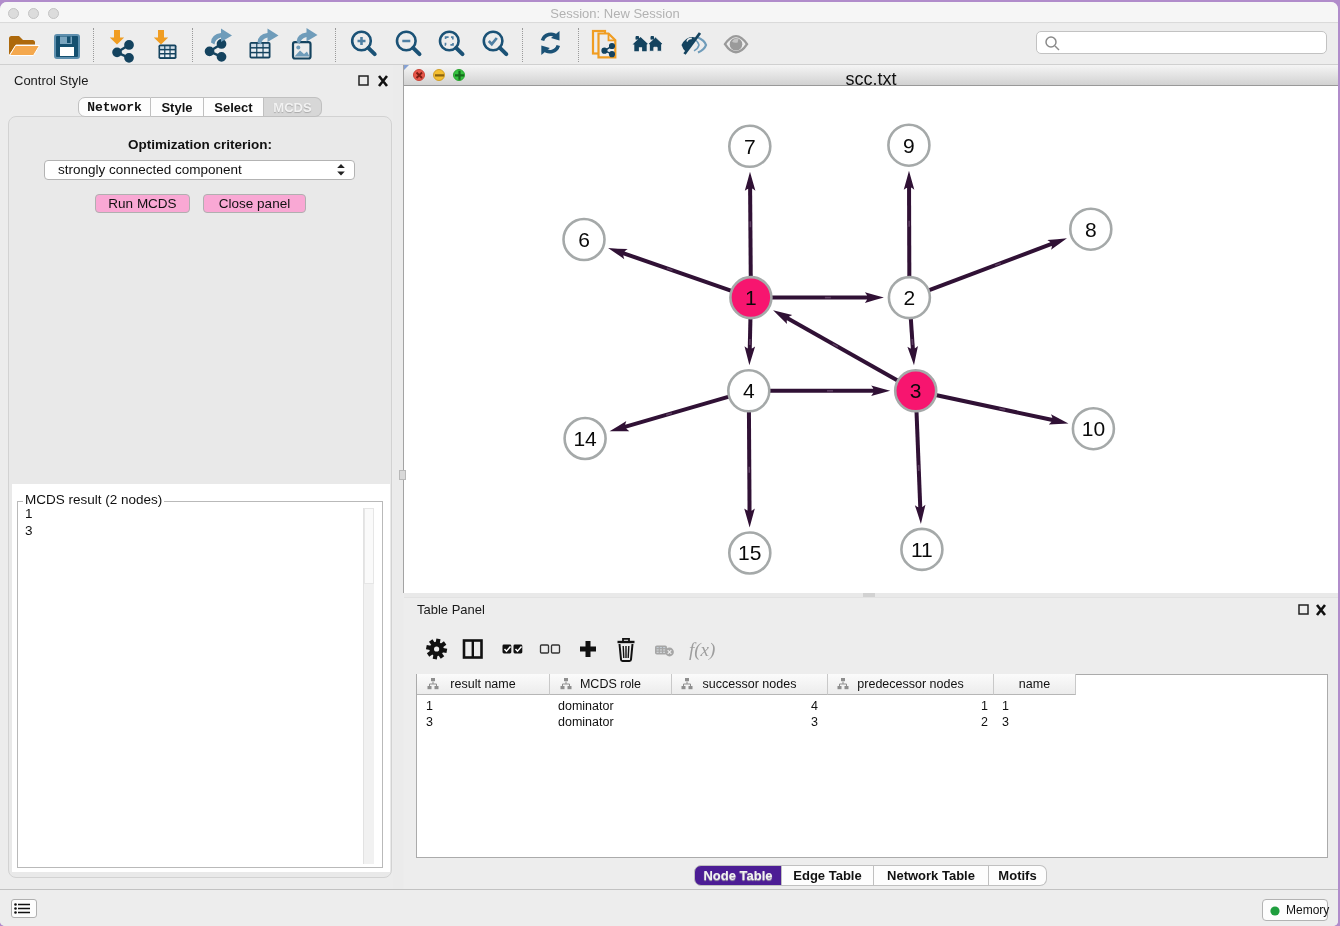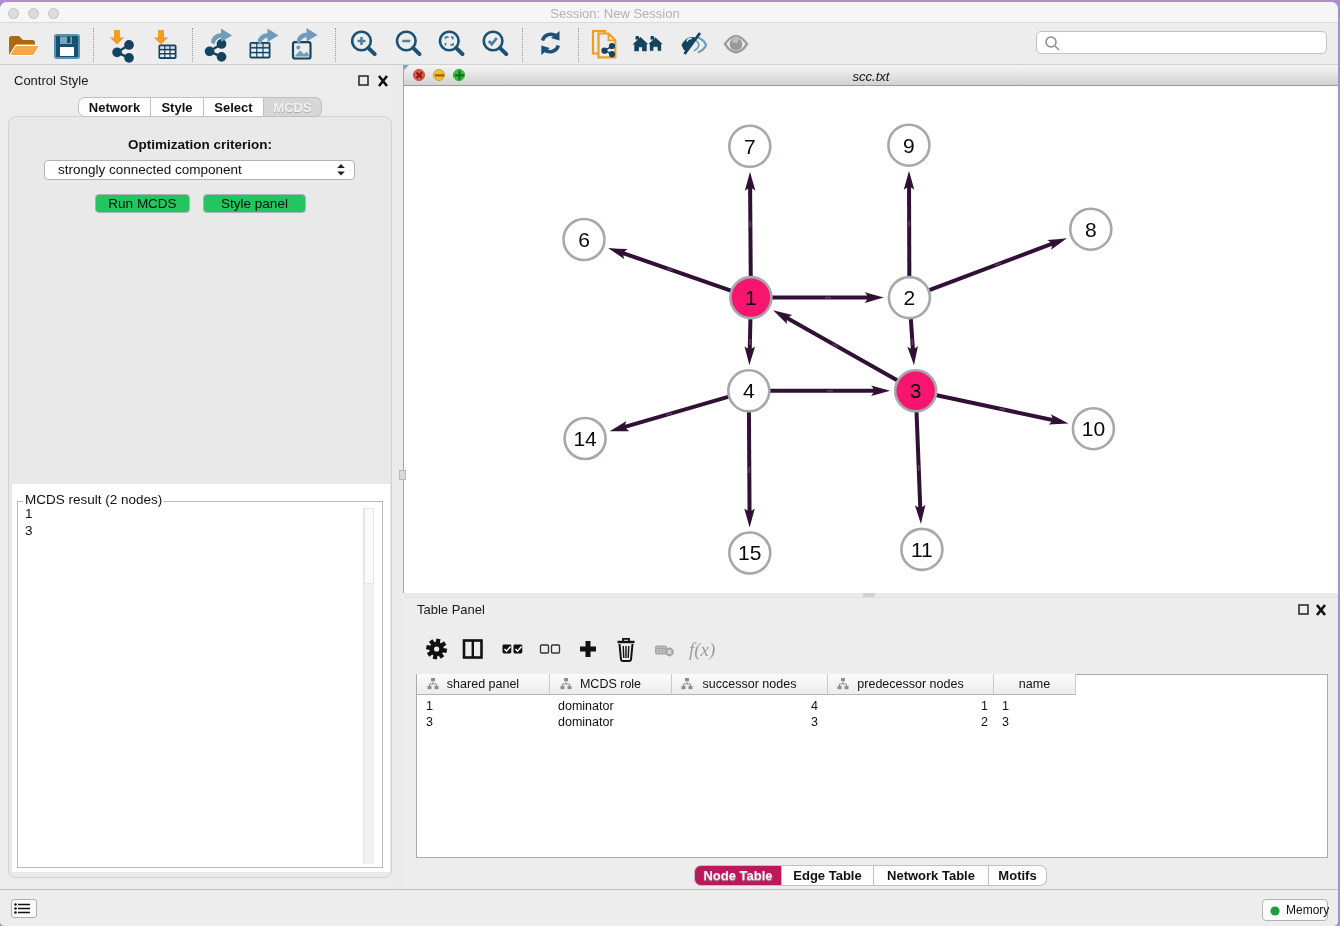--- a/index.html
+++ b/index.html
@@ -18,33 +18,33 @@
   #toolbar { position:absolute; left:0; top:22px; width:1338px; height:41px; background:#ededed; border-bottom:1px solid #d0d0d0; }
   .tsep { position:absolute; top:4px; height:34px; width:0; border-left:1px dotted #9a9a9a; }
   #search { position:absolute; left:1036px; top:7px; width:291px; height:23px; background:#fff; border:1px solid #c2c2c2; border-radius:5px; }
 
   
   #cp-title { position:absolute; left:14px; top:71px; font-size:13px; color:#1a1a1a; }
   .tab { position:absolute; top:95px; height:20px; background:#fdfdfd; border:1px solid #c0c0c0; border-left:none; font-size:13px; font-weight:700; color:#111; text-align:center; line-height:19px; }
   #cp-box { position:absolute; left:8px; top:114px; width:384px; height:762px; background:#e9e9e9; border:1px solid #d2d2d2; border-radius:8px; }
   #opt-label { position:absolute; left:0; top:135px; width:400px; text-align:center; font-size:13.5px; color:#111;font-weight:bold; }
   #dropdown { position:absolute; left:44px; top:158px; width:311px; height:20px; background:#fff; border:1px solid #b3b3b3; border-radius:4px; font-size:13.5px; color:#111; line-height:18px; padding-left:13px; }
-  .btn { position:absolute; top:192px; height:19px; background:#22c55e; border:1px solid #b0b0b0; border-radius:4px; font-size:13.5px; color:#111; text-align:center; line-height:17px; }
+  .btn { position:absolute; top:192px; height:19px; background:#f9a8d4; border:1px solid #b0b0b0; border-radius:4px; font-size:13.5px; color:#111; text-align:center; line-height:17px; }
   #result-white { position:absolute; left:12px; top:482px; width:378px; height:388px; background:#fff; }
   #fieldset { position:absolute; left:17px; top:499px; width:366px; height:367px; border:1px solid #b9b9b9; }
   #fieldlegend { position:absolute; left:23px; top:490px; background:#fff; padding:0 2px; font-size:13.5px; color:#111; }
   #resulttext { position:absolute; left:25px; top:503px; font-size:13.5px; color:#111; line-height:17px; }
   #rscroll { position:absolute; left:363px; top:506px; width:11px; height:356px; background:#f1f1f1; border-left:1px solid #e2e2e2; }
   #rthumb { position:absolute; left:364px; top:506px; width:10px; height:76px; background:#fafafa; border:1px solid #e6e6e6; }
 
   
   #net { position:absolute; left:403px; top:63px; width:935px; height:528px; background:#fff; border-left:1px solid #a3a3a3; }
   #net-title { position:absolute; left:0; top:0; width:934px; height:21px; background:linear-gradient(#f5f5f5,#d2d2d2); border-bottom:1px solid #999; }
   .mac { position:absolute; top:4px; width:12px; height:12px; border-radius:50%; }
-  #net-name { position:absolute; top:4px; left:0; width:934px; text-align:center; font-size:13px; color:#111;font-style:italic; }
+  #net-name { position:absolute; top:4px; left:0; width:934px; text-align:center; font-size:18px; color:#111; }
 
   
   #tp { position:absolute; left:404px; top:595px; width:934px; height:292px; background:#ededed; border-top:1px solid #e2e2e2; }
   #tp-title { position:absolute; left:13px; top:4px; font-size:13px; color:#1a1a1a; }
   #tbl { position:absolute; left:12px; top:76px; width:912px; height:184px; background:#fff; border:1px solid #ababab; }
   .hc { position:absolute; top:76px; height:21px; background:linear-gradient(#fbfbfb,#ececec); border-right:1px solid #c9c9c9; border-bottom:1px solid #b6b6b6; font-size:12.5px; color:#111; text-align:center; line-height:21px; }
   .cell { position:absolute; font-size:12.5px; color:#111; }
   .btab { position:absolute; top:267px; height:21px; background:#fdfdfd; border:1px solid #c0c0c0; border-left:none; font-size:13px; font-weight:700; color:#111; text-align:center; line-height:20px; }
 
   
@@ -161,33 +161,33 @@
         <path d="M732 17.8 a5.8 5.8 0 0 1 6.5 -3.2 l-0.8 3.8 q-3 1 -5.7 -0.6 z" fill="#c4c4c4"></path>
       </svg>
   </div>
 
   <div id="cp-title">Control Style</div>
   <svg class="abs" style="left:357px;top:72px;" width="36" height="14">
     <rect x="2" y="2" width="9" height="9" fill="none" stroke="#222" stroke-width="1.5"></rect>
     <path d="M22 2 L30 12 M30 2 L22 12" stroke="#111" stroke-width="2.6"></path>
   </svg>
   <div id="cp-box"></div>
-  <div class="tab" style="left:78px; width:73px; border-left:1px solid #c0c0c0; border-radius:7px 0 0 7px;">Network</div>
+  <div class="tab" style="left:78px; width:73px; border-left:1px solid #c0c0c0; border-radius:7px 0 0 7px;font-family:Liberation Mono, monospace;">Network</div>
   <div class="tab" style="left:151px; width:53px;">Style</div>
   <div class="tab" style="left:204px; width:60px;">Select</div>
   <div class="tab" style="left:264px; width:58px; background:#d7d7d7; color:#f2f2f2; text-shadow:0 1px 1px #a8a8a8; border-radius:0 7px 7px 0;">MCDS</div>
   <div id="opt-label">Optimization criterion:</div>
   <div id="dropdown">strongly connected component
     <svg width="12" height="16" style="position:absolute;right:7px;top:1px;">
         <path d="M2.2 6 L6 2 L9.8 6 Z" fill="#222"></path>
         <path d="M2.2 9.5 L6 13.5 L9.8 9.5 Z" fill="#222"></path>
       </svg>
   </div>
   <div class="btn" style="left:95px; width:95px;">Run MCDS</div>
-  <div class="btn" style="left:203px; width:103px;">Style panel</div>
+  <div class="btn" style="left:203px; width:103px;">Close panel</div>
   <div id="result-white"></div>
   <div id="fieldset"></div>
   <div id="fieldlegend">MCDS result (2 nodes)</div>
   <div id="resulttext">1<br>3</div>
   <div id="rscroll"></div>
   <div id="rthumb"></div>
 
   <div id="net">
     <svg id="graph" width="934" height="528" style="position:absolute;left:0;top:0;">
         <line x1="346.9" y1="232.60000000000002" x2="346.0944403347219" y2="121.7989296758481" stroke="#301135" stroke-width="4"></line>
@@ -319,38 +319,38 @@
         <rect x="259.1333333333333" y="23.566666666666666" width="2.0666666666666664" height="0.7666666666666667" fill="#e9eff4"></rect>
         <rect x="252.6" y="25.833333333333336" width="2.0666666666666664" height="0.7666666666666667" fill="#e9eff4"></rect>
         <rect x="255.86666666666667" y="25.833333333333336" width="2.0666666666666664" height="0.7666666666666667" fill="#e9eff4"></rect>
         <rect x="259.1333333333333" y="25.833333333333336" width="2.0666666666666664" height="0.7666666666666667" fill="#e9eff4"></rect>
         <circle cx="265.5" cy="26" r="4.4" fill="#a6a6a6"></circle>
         <path d="M263.7 24.2 l3.6 3.6 M267.3 24.2 l-3.6 3.6" stroke="#ededed" stroke-width="1.2"></path>
         <text x="285" y="29.5" font-family="Liberation Serif, serif" font-style="italic" font-size="19" fill="#9e9e9e">f(x)</text>
       </svg>
     <div id="tbl"></div>
 
-    <div class="hc" style="left:13px; width:133px;">shared panel</div>
+    <div class="hc" style="left:13px; width:133px;">result name</div>
     <div class="hc" style="left:146px; width:122px;">MCDS role</div>
     <div class="hc" style="left:268px; width:156px;">successor nodes</div>
     <div class="hc" style="left:424px; width:166px;">predecessor nodes</div>
     <div class="hc" style="left:590px; width:82px;">name</div>
 
     <div class="cell" style="left:22px; top:101px;">1</div>
     <div class="cell" style="left:154px; top:101px;">dominator</div>
     <div class="cell" style="left:268px; top:101px; width:146px; text-align:right;">4</div>
     <div class="cell" style="left:424px; top:101px; width:160px; text-align:right;">1</div>
     <div class="cell" style="left:598px; top:101px;">1</div>
     <div class="cell" style="left:22px; top:117px;">3</div>
     <div class="cell" style="left:154px; top:117px;">dominator</div>
     <div class="cell" style="left:268px; top:117px; width:146px; text-align:right;">3</div>
     <div class="cell" style="left:424px; top:117px; width:160px; text-align:right;">2</div>
     <div class="cell" style="left:598px; top:117px;">3</div>
 
-    <div class="btab" style="left:290px; width:88px; border-left:1px solid #c0c0c0; border-radius:7px 0 0 7px; background:#be185d; color:#f2f2f2; text-shadow:0 1px 1px #a8a8a8;">Node Table</div>
+    <div class="btab" style="left:290px; width:88px; border-left:1px solid #c0c0c0; border-radius:7px 0 0 7px; background:#4c1d95; color:#f2f2f2; text-shadow:0 1px 1px #a8a8a8;">Node Table</div>
     <div class="btab" style="left:378px; width:92px;">Edge Table</div>
     <div class="btab" style="left:470px; width:115px;">Network Table</div>
     <div class="btab" style="left:585px; width:58px; border-radius:0 7px 7px 0;">Motifs</div>
   <div style="position: absolute; left: 23px; top: 79px; width: 12px; height: 14px;"><svg width="12" height="14">
           <rect x="4" y="1" width="4" height="3.2" fill="#8e8e8e"></rect>
           <rect x="0.5" y="9" width="4" height="3.2" fill="#8e8e8e"></rect>
           <rect x="7.5" y="9" width="4" height="3.2" fill="#8e8e8e"></rect>
           <path d="M6 4.5 v2.5 M2.5 9 v-2 h7 v2" fill="none" stroke="#8e8e8e" stroke-width="1"></path>
         </svg></div>
       <div style="position: absolute; left: 156px; top: 79px; width: 12px; height: 14px;"><svg width="12" height="14">

